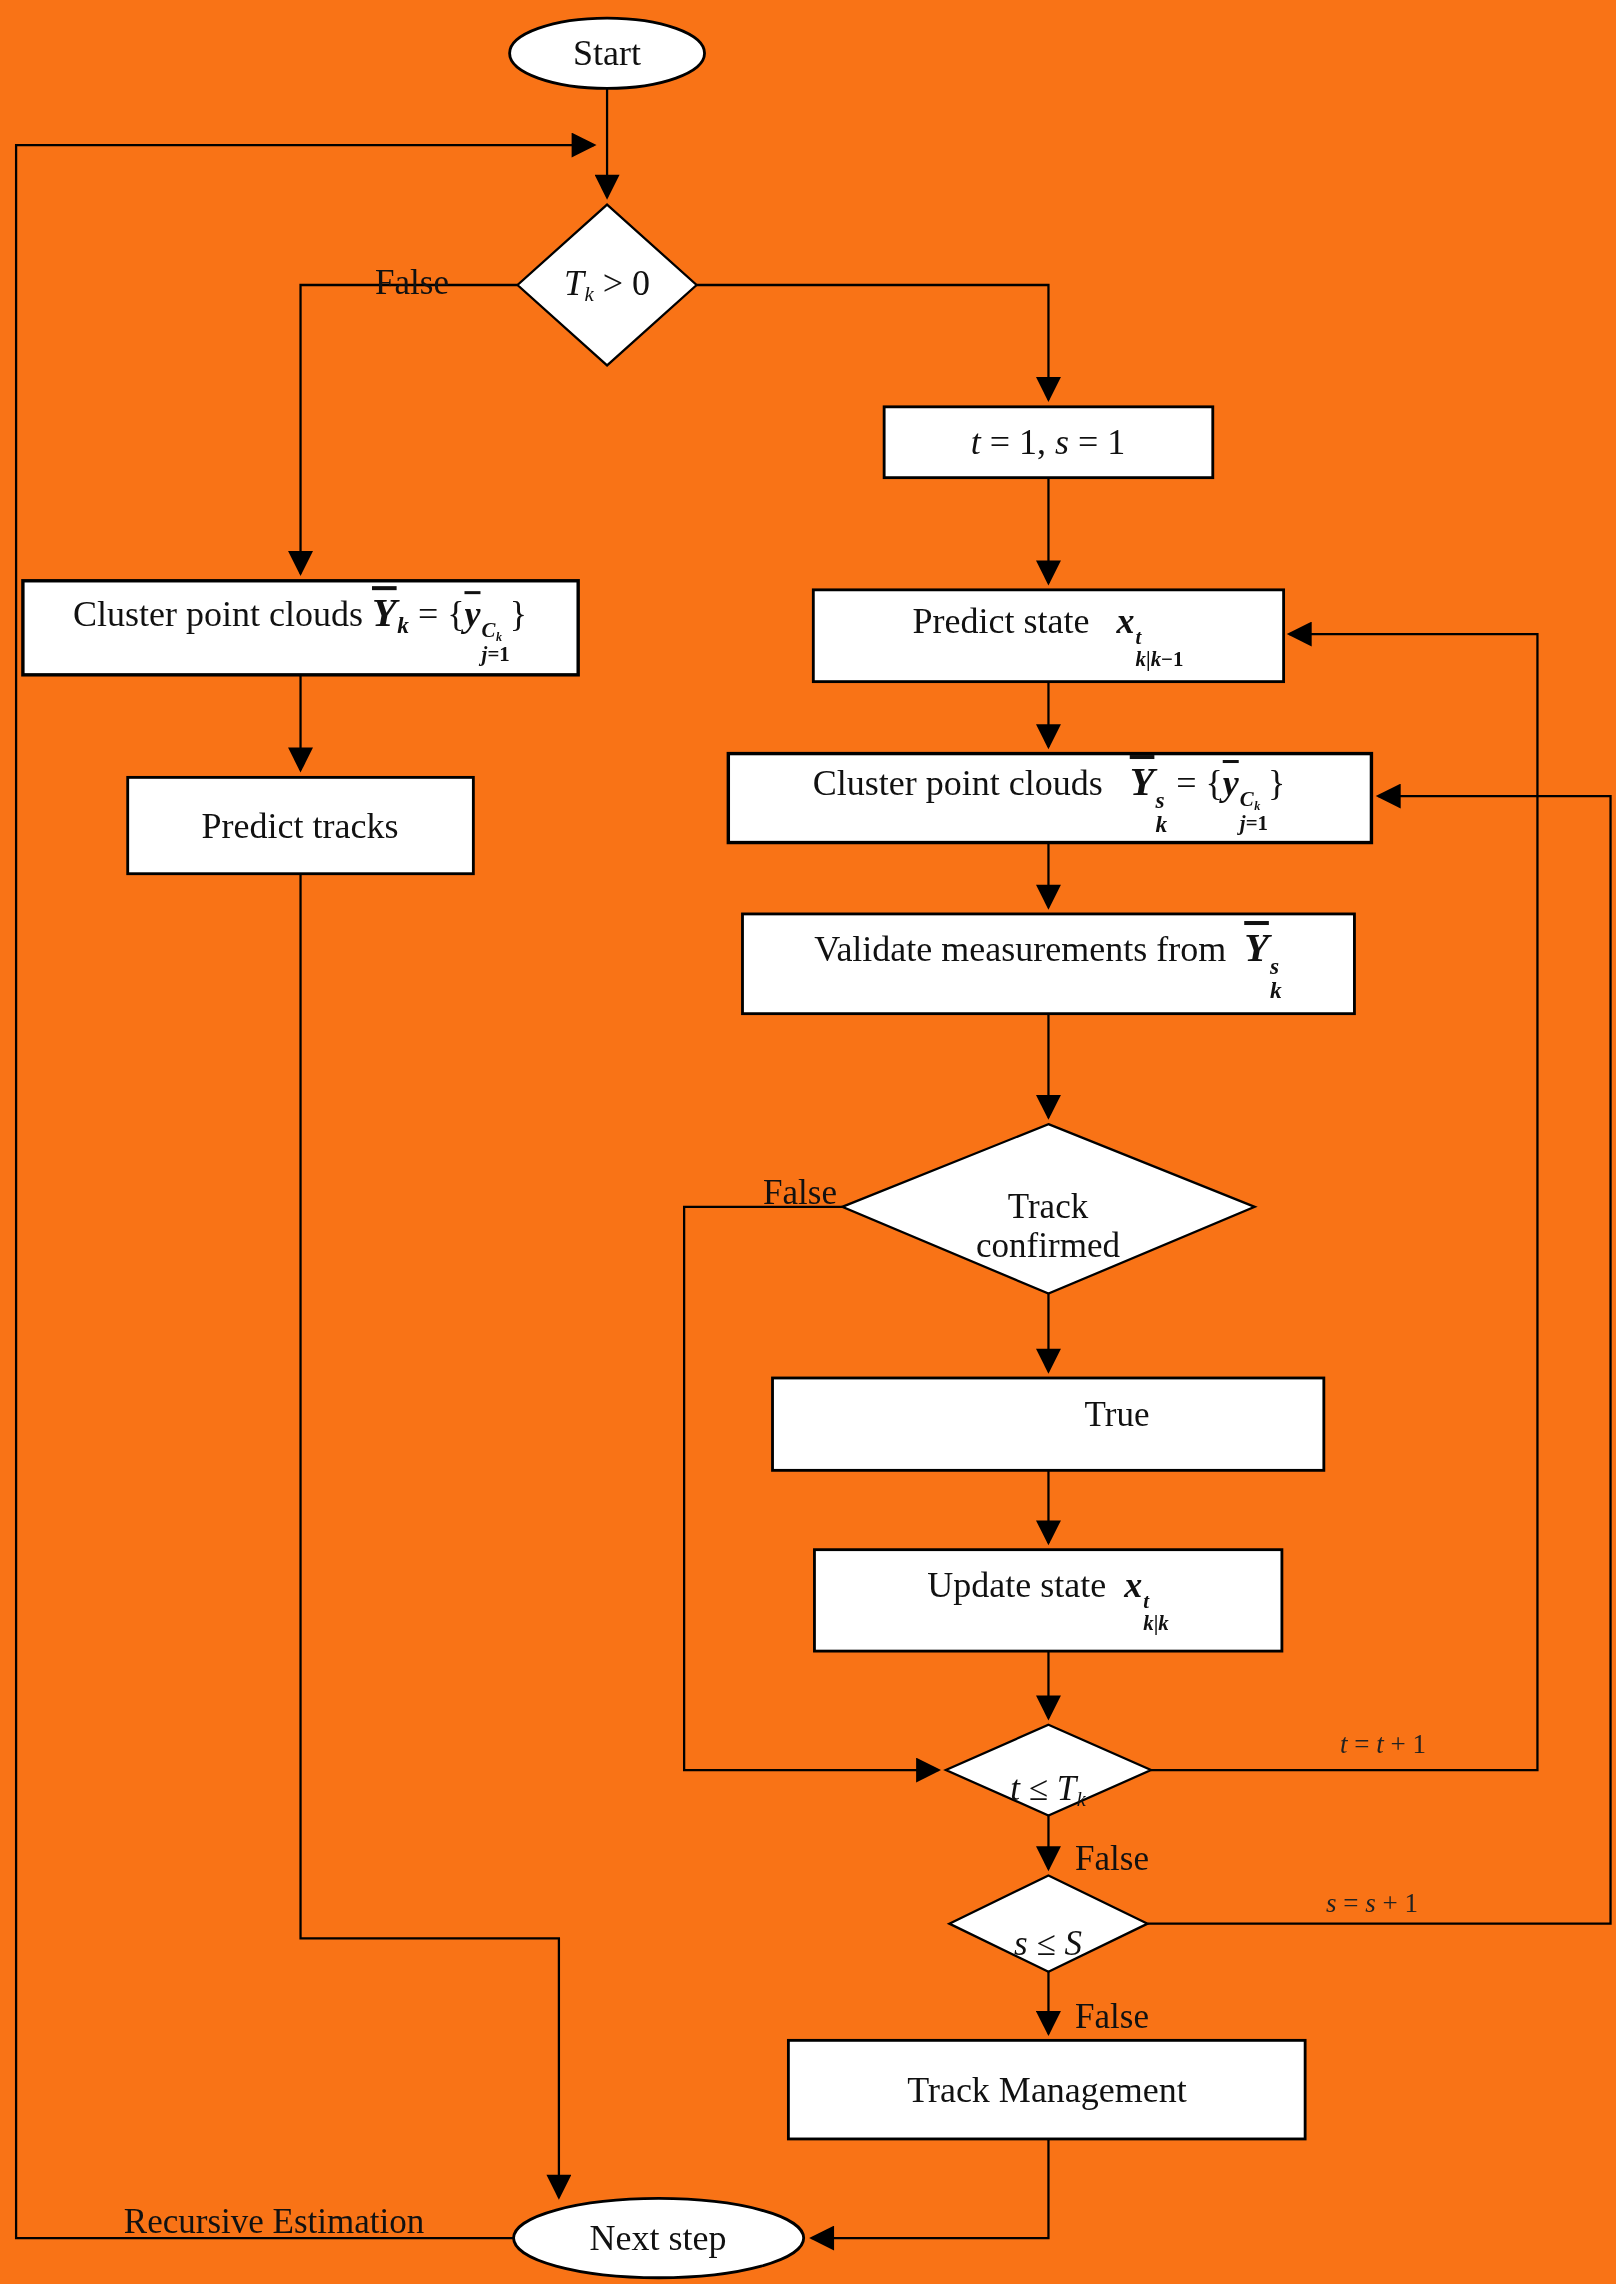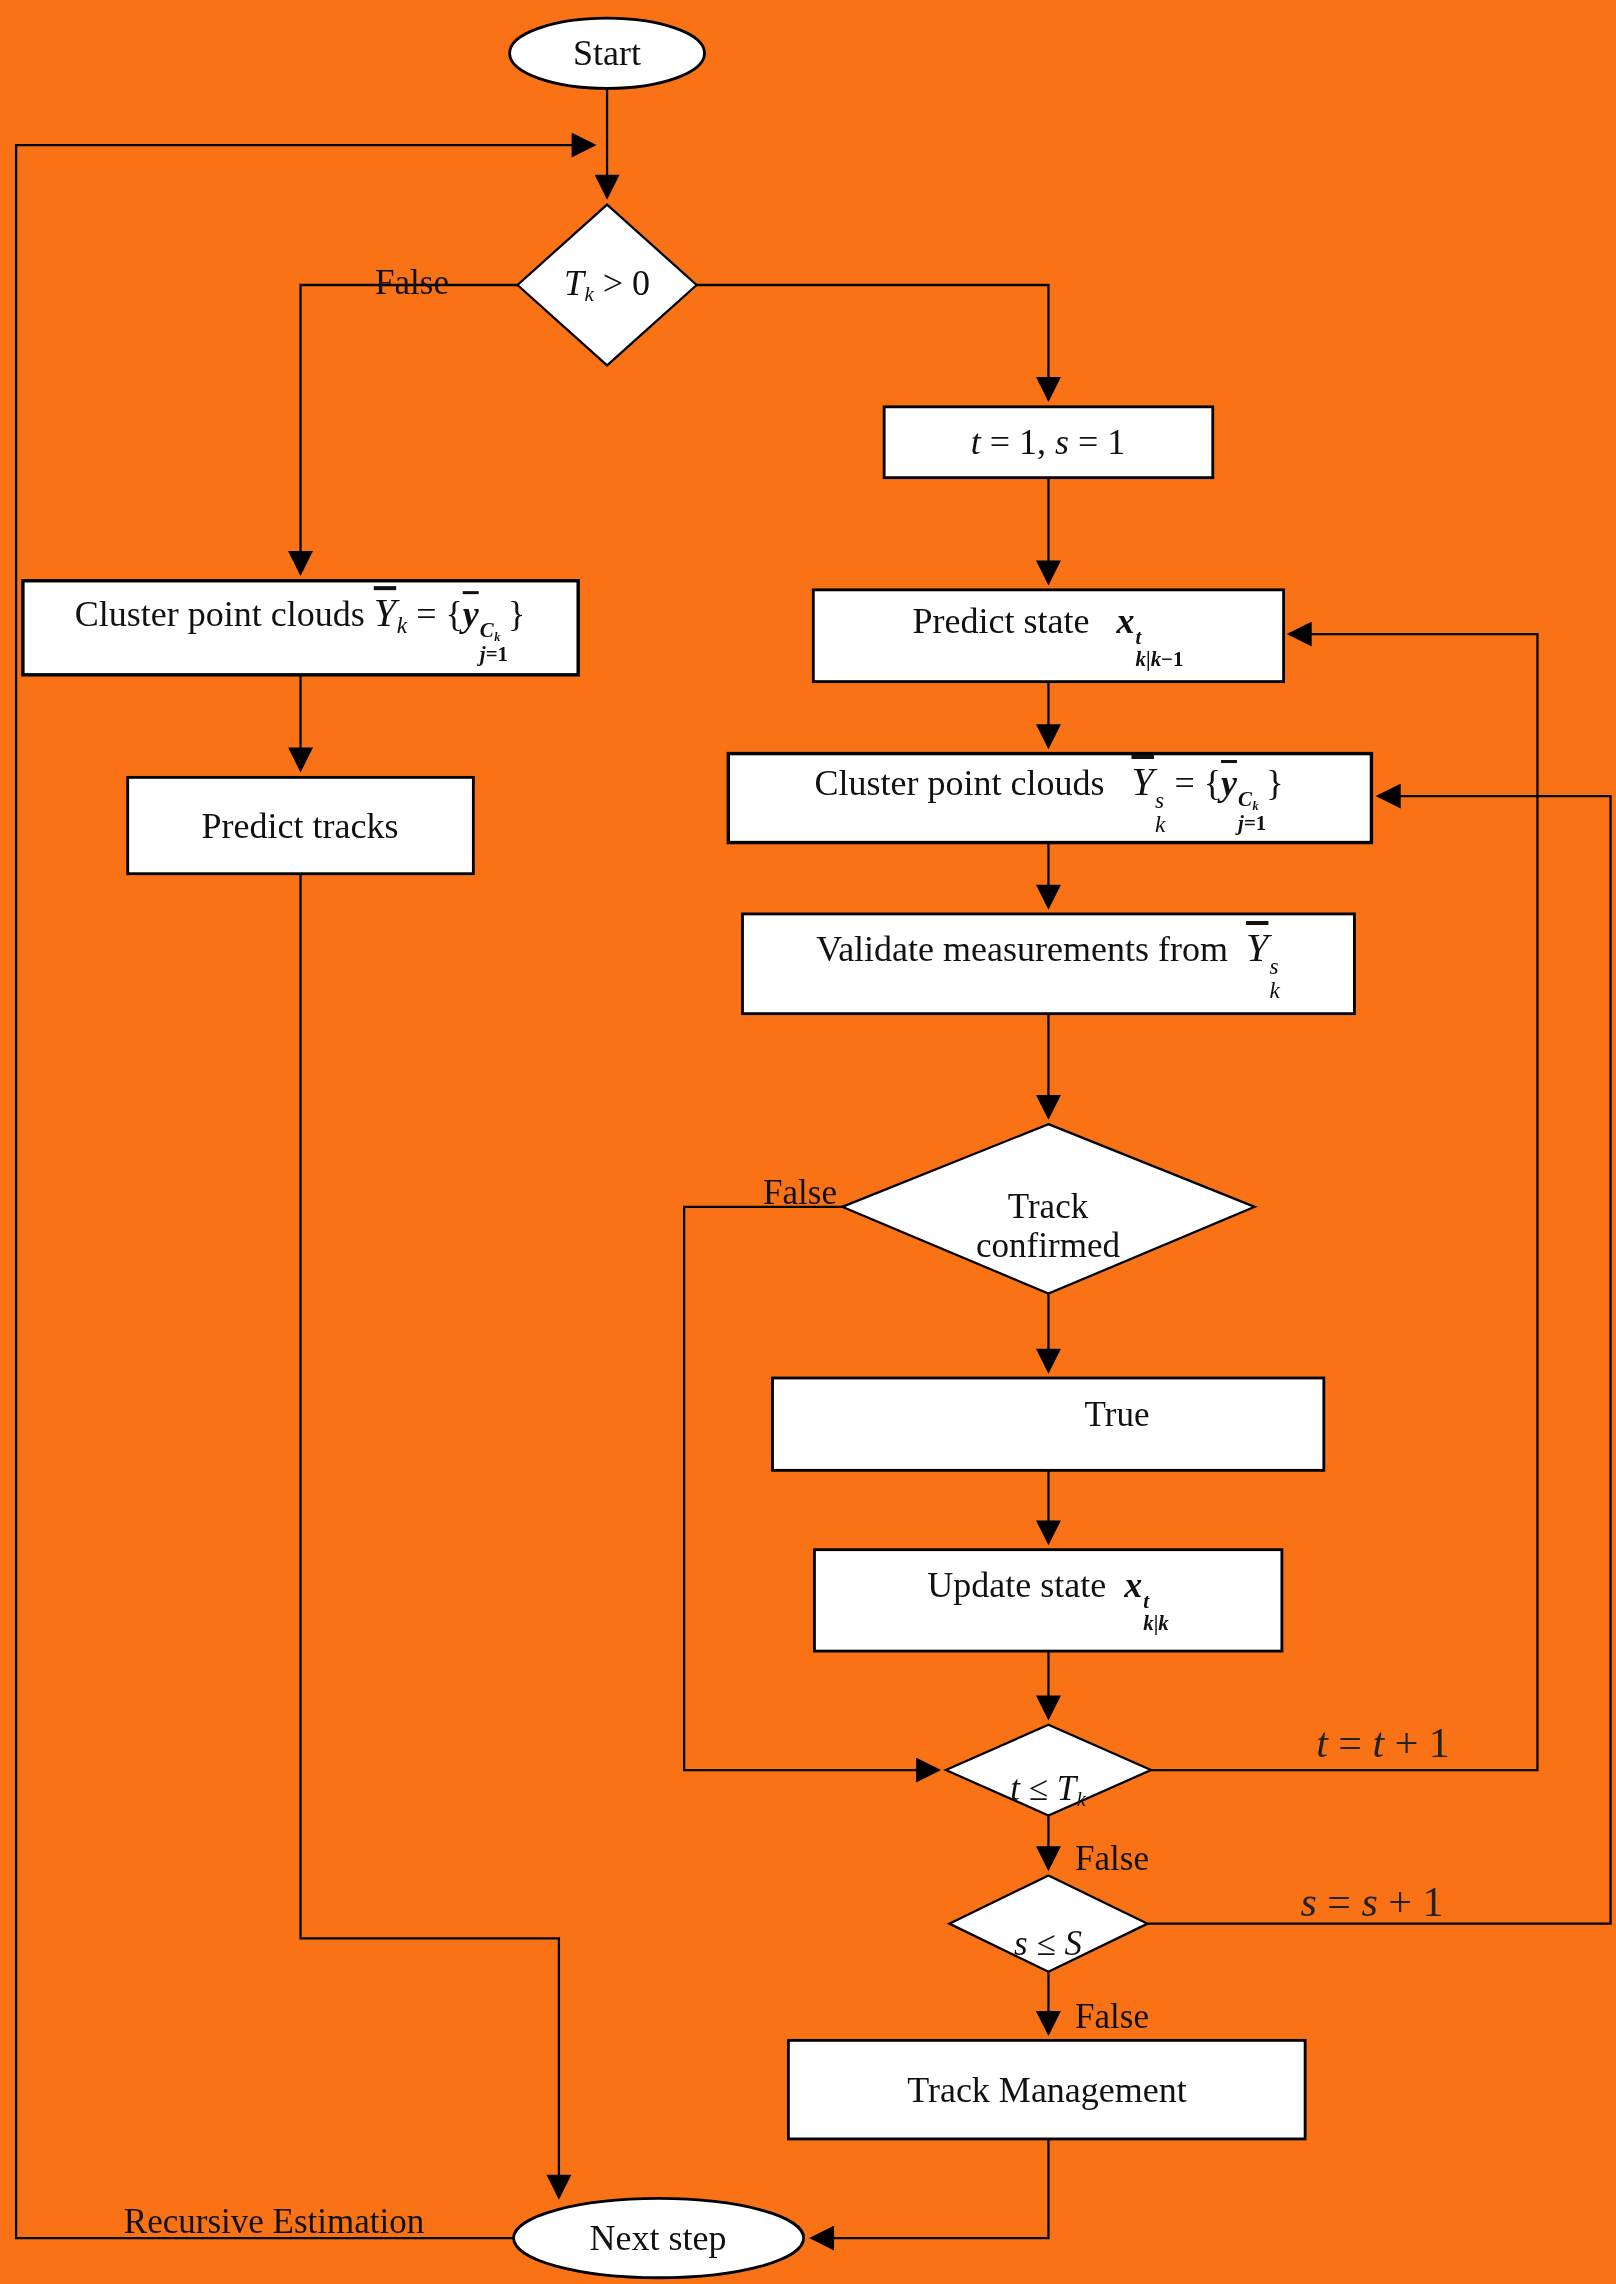--- a/index.html
+++ b/index.html
@@ -2,26 +2,26 @@
 <html style="font-size:9px"><head>
 <meta charset="utf-8">
 <style>
   html,body{margin:0;padding:0;background:#ffffff;}
   #canvas{position:relative;width:1617px;height:2284px;background:#f97316;overflow:hidden;
           font-family:"Liberation Serif","DejaVu Serif",serif;color:#111;}
   #wires{position:absolute;left:0;top:0;width:100%;height:100%;}
   .label{position:absolute;transform:translate(-50%,-50%);white-space:pre;text-align:center;
          font-size:36px;line-height:1.12;color:#111;}
   .small{font-size:35px;margin-top:20px;}
-  .loopmath{font-size:42px;color:#222;}
+  .loopmath{font-size:27px;color:#222;}
   .tok{display:inline;}
   .tok.rm{font-style:normal;}
   .tok.it{font-style:italic;}
   .tok.bfit{font-style:italic;font-weight:bold;}
-  .tok.scY{font-style:italic;font-weight:normal;font-size:1.12em;margin-top:12px;}
+  .tok.scY{font-style:italic;font-weight:bold;font-size:1.12em;margin-top:12px;}
   .bar{text-decoration:overline;}
   .ss{display:inline-flex;flex-direction:column;align-items:flex-start;vertical-align:-0.55em;
       font-size:0.58em;line-height:1.05;margin-left:1.1px;}
   .ss>span{display:block;text-align:center;}
   .subonly{font-size:0.58em;vertical-align:-0.3em;margin-left:0.6px;}
 </style>
 </head>
 <body>
 
 <div id="canvas">

